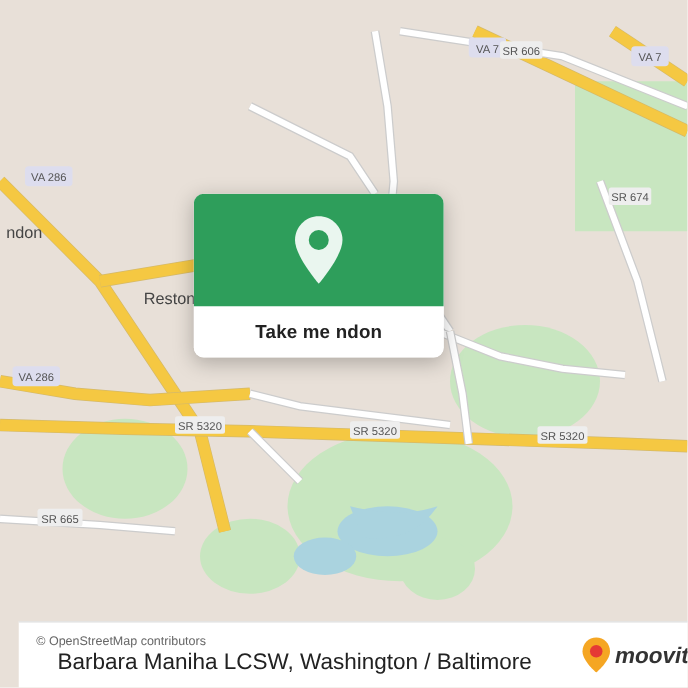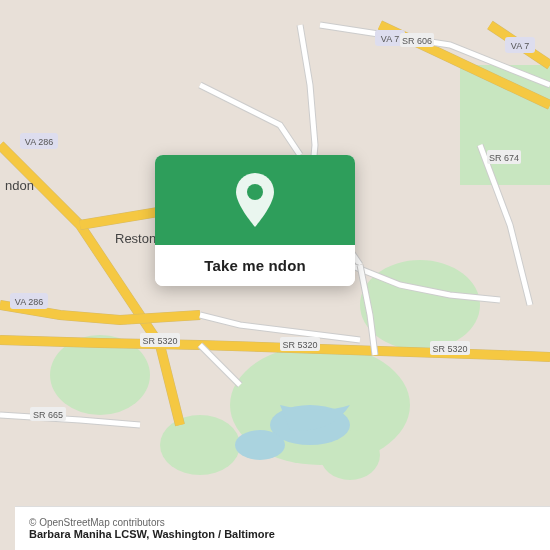--- a/index.html
+++ b/index.html
@@ -54,23 +54,24 @@
       display: flex;
       flex-direction: column;
     }
 
     #copyright-text {
       font-size: 10px;
       color: #666;
     }
 
     #location-name {
-      font-size: 11px;
-      font-weight: bold;
+      font-size: 18px;
+      font-weight: normal;
       color: #222;
+      margin-left: 17px;
     }
 
     #moovit-logo {
       display: flex;
       align-items: center;
       gap: 2px;
     }
 
     #moovit-text {
       font-size: 18px;
@@ -242,14 +243,22 @@
       </svg>
     </div>
     <button id="popup-button">Take me ndon</button>
   </div>
 
   <div id="bottom-bar">
     <div id="bottom-left">
       <span id="copyright-text">© OpenStreetMap contributors</span>
       <span id="location-name">Barbara Maniha LCSW, Washington / Baltimore</span>
     </div>
+    <div id="moovit-logo">
+
+      <svg width="26" height="30" viewBox="0 0 26 30">
+        <path d="M13 1 C6.9 1 2 5.9 2 12 C2 20 13 29 13 29 C13 29 24 20 24 12 C24 5.9 19.1 1 13 1 Z" fill="#f5a623"></path>
+        <circle cx="13" cy="12" r="5" fill="#e53935"></circle>
+      </svg>
+      <span id="moovit-text">moovit</span>
+    </div>
   </div>
 </div>
 
 </body></html>

